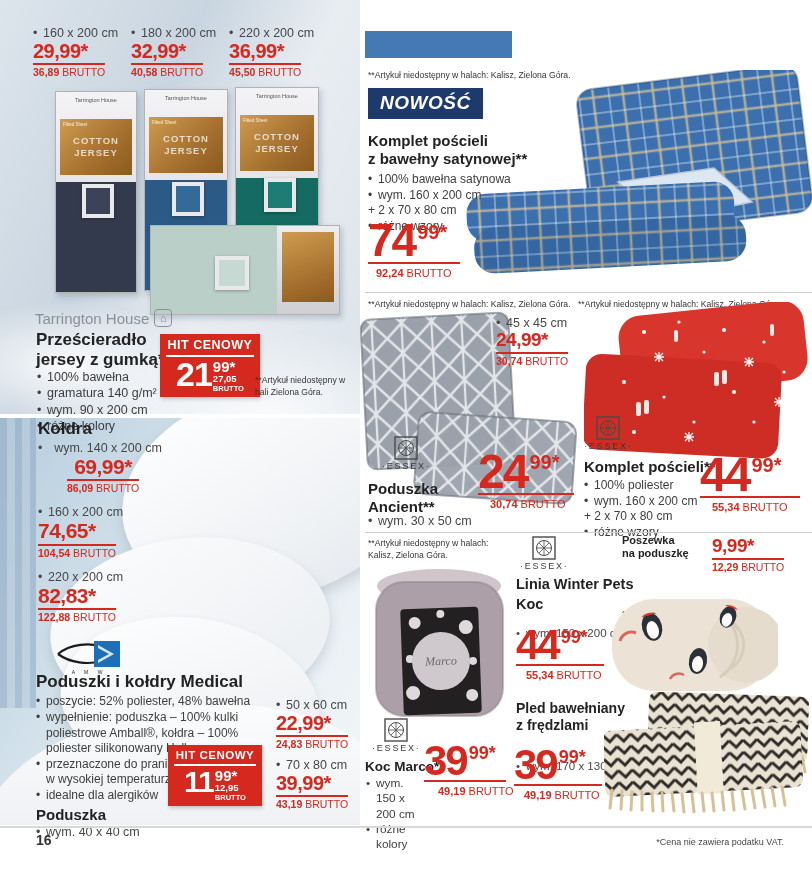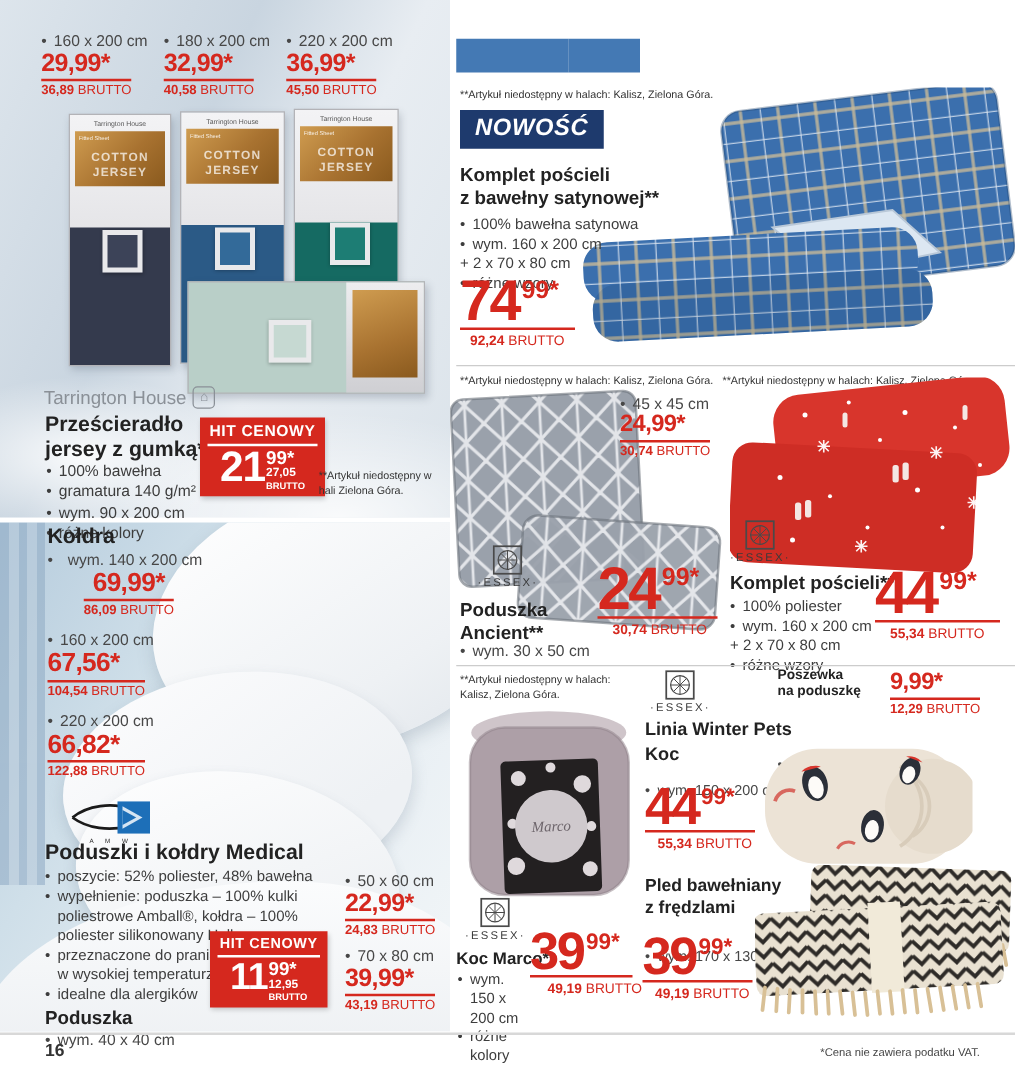--- a/index.html
+++ b/index.html
@@ -83,21 +83,21 @@
   .th-brand{display:flex;align-items:center;gap:5px;color:#8a9097;font-size:15px;}
   .house-icon{display:inline-flex;align-items:center;justify-content:center;width:16px;height:16px;
     border:1.6px solid #8a9097;border-radius:4px;font-size:11px;line-height:1;color:#8a9097;}
   .essex{display:inline-flex;flex-direction:column;align-items:center;}
   .essex-name{font-size:9px;letter-spacing:1.8px;color:#3a3a3a;margin-top:1px;white-space:nowrap;}
 
   
   .pk{position:absolute;border:1px solid #b3b3b7;background:linear-gradient(#f3f3f5,#d5d5d9);
       box-shadow:2px 3px 6px rgba(60,70,90,.25);}
   .pk-top{font-size:5.5px;color:#555;text-align:center;padding-top:5px;white-space:nowrap;overflow:hidden;}
-  .pk-amber{margin:2px 4px 0;height:44px;background:linear-gradient(135deg,#cf9c50,#a87230 55%,#8a5a1e);
+  .pk-amber{margin:16px 4px 0;height:56px;background:linear-gradient(135deg,#cf9c50,#a87230 55%,#8a5a1e);
       position:relative;text-align:center;}
   .pk-sub{position:absolute;left:3px;top:3px;font-size:4.5px;color:rgba(255,255,255,.85);text-align:left;line-height:1.2;width:30px;}
   .pk-cj{padding-top:16px;font-size:9.5px;font-weight:bold;letter-spacing:1px;color:rgba(255,255,255,.72);line-height:1.25;}
   .pk-fab{position:absolute;left:0;right:0;bottom:0;}
   .pk-win{position:absolute;border:4px solid #e9e9eb;box-shadow:0 1px 3px rgba(0,0,0,.3);}
 </style>
 </head>
 <body>
 
 <div class="page">
@@ -193,26 +193,26 @@
 
   <div class="abs" style="left:38px;top:419px;width:130px;">
     <div class="h-prod-lg">Kołdra</div>
     <div style="margin-top:2px;text-align:center;">
       <div class="psize">wym. 140 x 200 cm</div>
       <div class="pnet" style="font-size:21px;">69,99*</div>
       <div class="pbrutto"><b>86,09</b> <span>BRUTTO</span></div>
     </div>
     <div style="margin-top:9px;">
       <div class="psize">160 x 200 cm</div>
-      <div class="pnet" style="font-size:21px;">67,56*</div>
+      <div class="pnet" style="font-size:21px;">74,65*</div>
       <div class="pbrutto"><b>104,54</b> <span>BRUTTO</span></div>
     </div>
     <div style="margin-top:9px;">
       <div class="psize">220 x 200 cm</div>
-      <div class="pnet" style="font-size:21px;">66,82*</div>
+      <div class="pnet" style="font-size:21px;">82,83*</div>
       <div class="pbrutto"><b>122,88</b> <span>BRUTTO</span></div>
     </div>
   </div>
 
   <div class="abs" style="left:54px;top:641px;width:70px;text-align:center;">
     <svg width="66" height="26" viewBox="0 0 66 26">
       <path d="M2 13 C14 3, 34 1, 48 6" fill="none" stroke="#1a1a1a" stroke-width="2.2"></path>
       <path d="M2 13 C14 22, 32 24, 46 20" fill="none" stroke="#1a1a1a" stroke-width="2.2"></path>
       <rect x="38" y="0" width="26" height="26" fill="#1d6fb8"></rect>
       <path d="M42 4 L58 13 L42 22 Z" fill="#eaf2fa" opacity=".9"></path>

